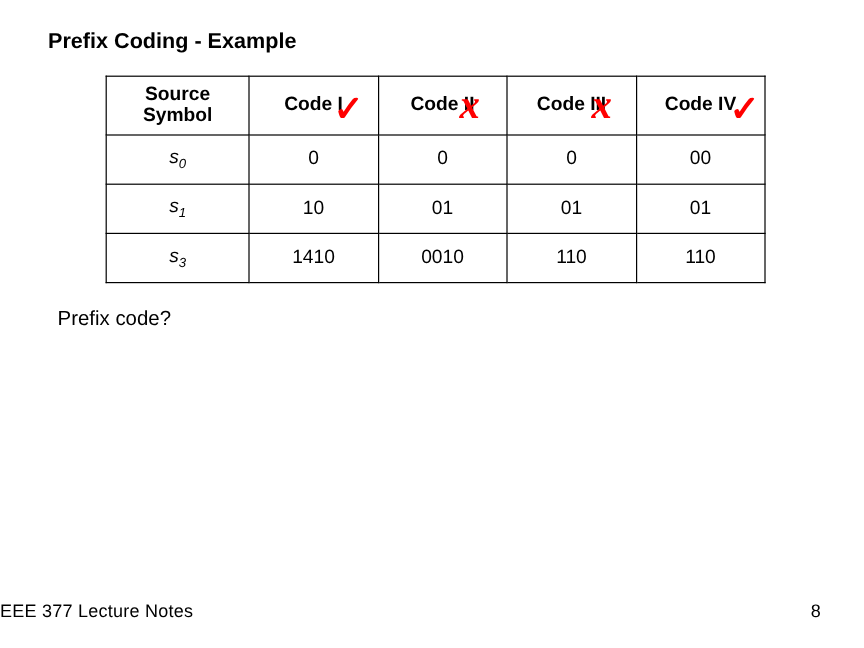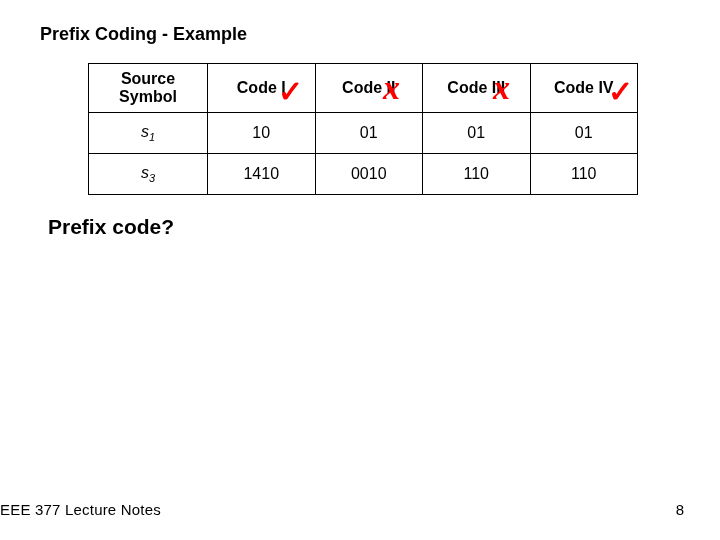--- a/index.html
+++ b/index.html
@@ -74,22 +74,21 @@
     color: #ff0000;
     font-weight: bold;
     font-family: "Times New Roman", serif;
   }
   .mark.check {
     font-family: Arial, sans-serif;
     font-size: 30px;
   }
   .question {
     margin: 20px 0 0 8px;
-    font-size: 21px;
-    font-weight: bold;
+    font-size: 17px;
   }
   .footer-center {
     position: absolute;
     bottom: 22px;
     left: 0;
     width: 100%;
     text-align: left;
     font-size: 15px;
     font-family: Arial, sans-serif;
     letter-spacing: 0.2px;
@@ -122,20 +121,27 @@
         <tr>
           <th class="sym-col">Source Symbol</th>
           <th>Code I</th>
           <th>Code II</th>
           <th>Code III</th>
           <th>Code IV</th>
         </tr>
       </thead>
       <tbody>
         <tr>
+          <td class="sym"><span>s</span><sub>0</sub></td>
+          <td>0</td>
+          <td>0</td>
+          <td>0</td>
+          <td>00</td>
+        </tr>
+        <tr>
           <td class="sym"><span>s</span><sub>1</sub></td>
           <td>10</td>
           <td>01</td>
           <td>01</td>
           <td>01</td>
         </tr>
         <tr>
           <td class="sym"><span>s</span><sub>3</sub></td>
           <td>1410</td>
           <td>0010</td>

